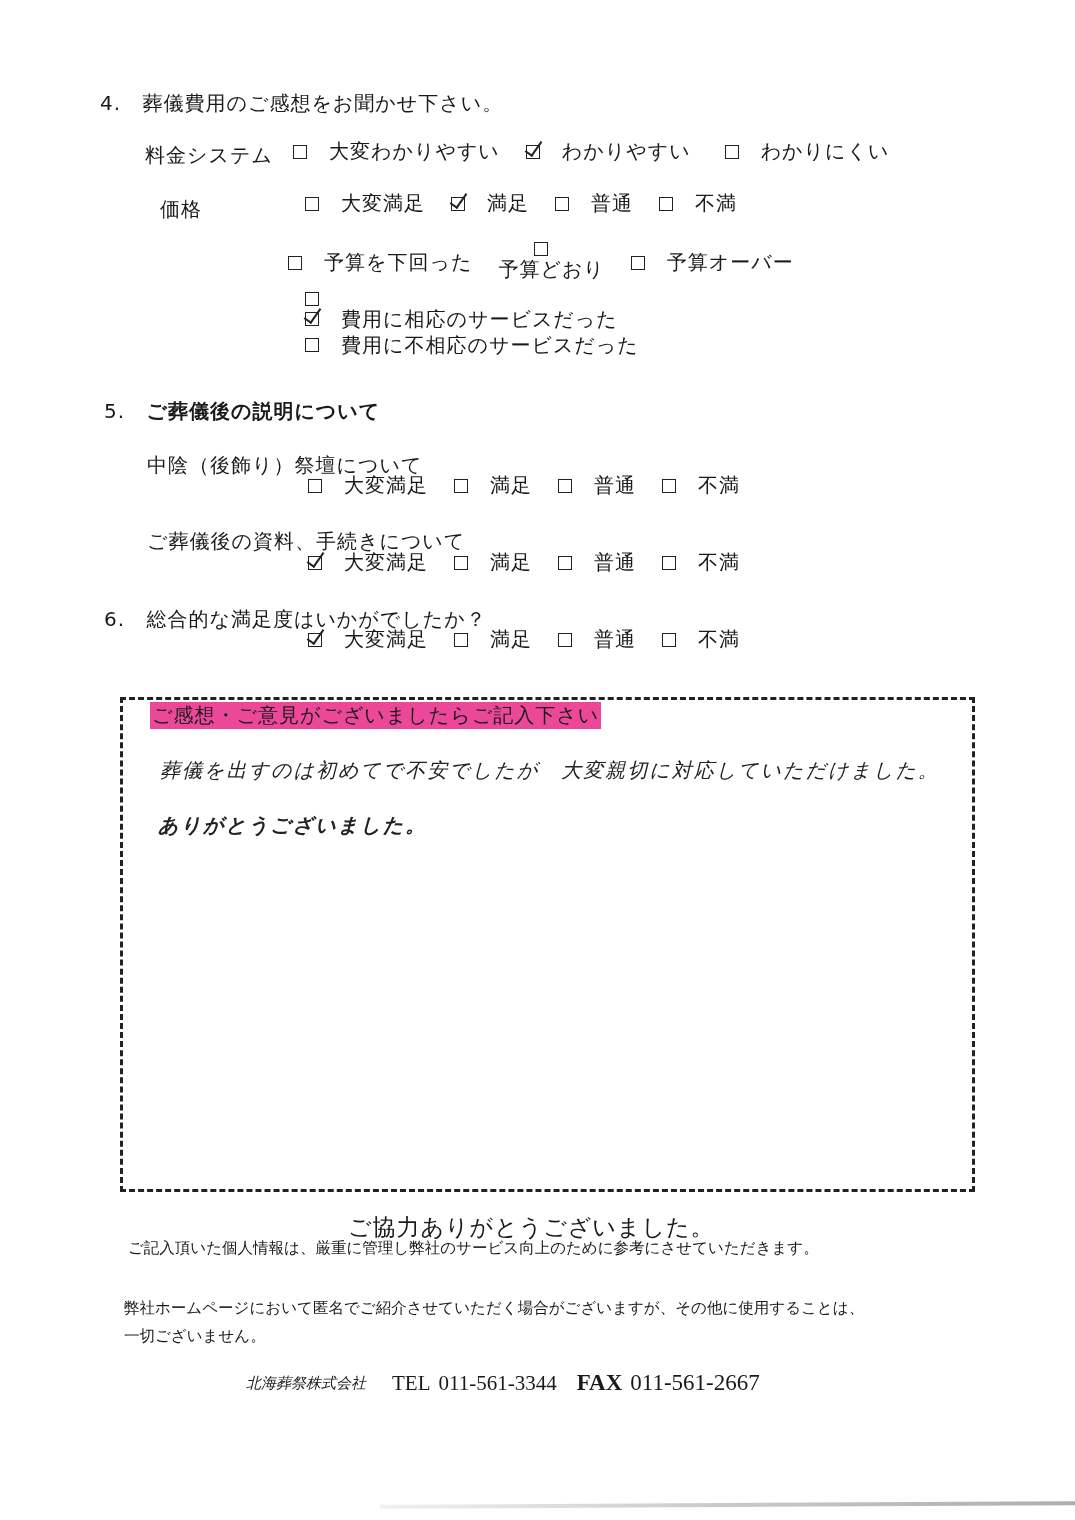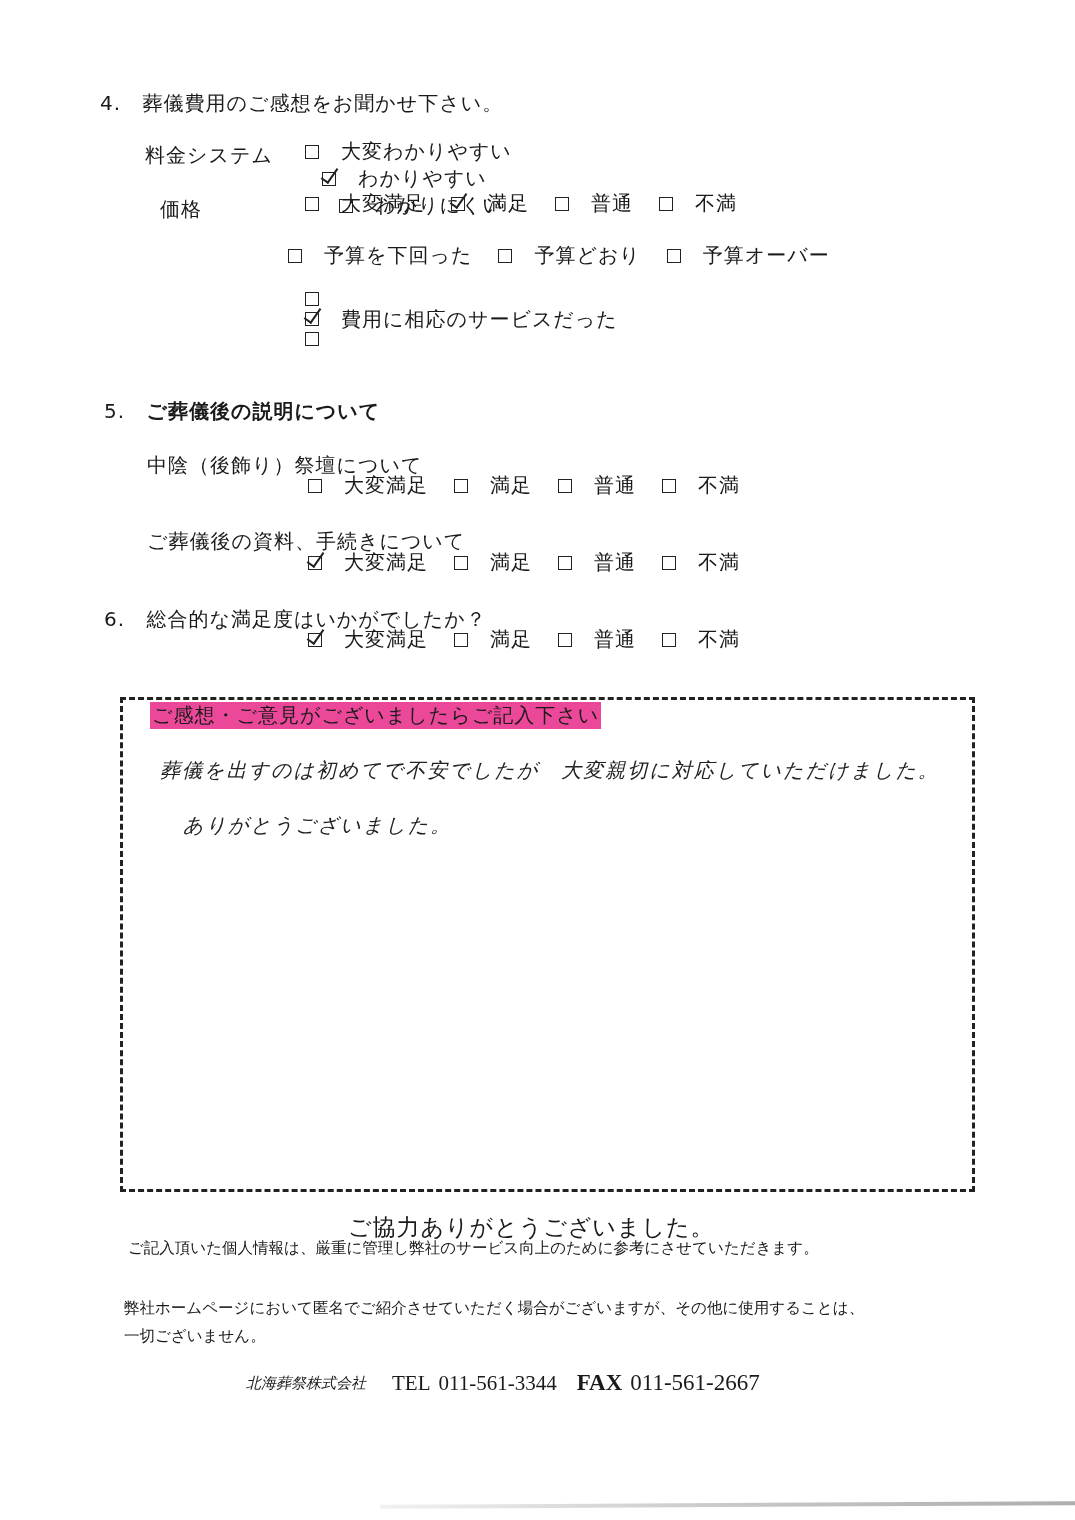--- a/index.html
+++ b/index.html
@@ -26,21 +26,21 @@
 </style>
 </head>
 <body>
 
 <div class="abs q-title" style="left:100px; top:90px;">
   <span>4.</span>
   <span style="margin-left:14px;">葬儀費用のご感想をお聞かせ下さい。</span>
 </div>
 
 <div class="abs label" style="left:145px; top:142px;">料金システム</div>
-<div class="abs row" style="left:305px; top:138px;flex-direction:column;">
+<div class="abs row" style="left:293px; top:138px;">
   <span class="opt" style="margin-right:26px;">
     <span class="box"></span>
     <span>大変わかりやすい</span>
   </span>
   <span class="opt" style="margin-right:34px;">
     <span class="box checked"></span>
     <span>わかりやすい</span>
   </span>
   <span class="opt">
     <span class="box"></span>
@@ -66,40 +66,41 @@
     <span class="box"></span>
     <span>不満</span>
   </span>
 </div>
 
 <div class="abs row" style="left:288px; top:242px;text-align:right;">
   <span class="opt" style="margin-right:26px;">
     <span class="box"></span>
     <span>予算を下回った</span>
   </span>
-  <span class="opt" style="margin-right:26px;">
+  <span class="opt" style="margin-right:26px;flex-direction:column;">
     <span class="box"></span>
     <span>予算どおり</span>
   </span>
   <span class="opt">
     <span class="box"></span>
     <span>予算オーバー</span>
   </span>
 </div>
 
 <div class="abs" style="left:305px; top:292px; line-height:26px;">
   <div class="opt" style="display:flex;">
     <span class="box"></span>
   </div>
   <div class="opt" style="display:flex;">
     <span class="box checked"></span>
     <span>費用に相応のサービスだった</span>
   </div>
   <div class="opt" style="display:flex;">
     <span class="box"></span>
+    <span>費用に不相応のサービスだった</span>
   </div>
 </div>
 
 <div class="abs q-title" style="left:104px; top:398px;">
   <span>5.</span>
   <span style="margin-left:14px;font-weight:bold;">ご葬儀後の説明について</span>
 </div>
 
 <div class="abs label" style="left:147px; top:452px;">中陰（後飾り）祭壇について</div>
 <div class="abs row" style="left:308px; top:472px;">
@@ -160,21 +161,21 @@
   </span>
   <span class="opt">
     <span class="box"></span>
     <span>不満</span>
   </span>
 </div>
 
 <div class="frame"></div>
 <div class="frame-title abs">ご感想・ご意見がございましたらご記入下さい</div>
 <div class="hand" style="left:160px; top:757px;">葬儀を出すのは初めてで不安でしたが　大変親切に対応していただけました。</div>
-<div class="hand" style="left:183px; top:812px;">ありがとうございました。</div>
+<div class="hand" style="left:158px; top:812px;font-weight:bold;">ありがとうございました。</div>
 
 <div class="abs thanks" style="left:348px; top:1212px;">ご協力ありがとうございました。</div>
 
 <div class="abs notice" style="left:128px; top:1234px;">ご記入頂いた個人情報は、厳重に管理し弊社のサービス向上のために参考にさせていただきます。</div>
 <div class="abs notice" style="left:124px; top:1294px;">弊社ホームページにおいて匿名でご紹介させていただく場合がございますが、その他に使用することは、</div>
 <div class="abs notice" style="left:124px; top:1322px;">一切ございません。</div>
 
 <div class="abs row" style="left:246px; top:1370px;">
   <span class="company">北海葬祭株式会社</span>
   <span class="serif" style="margin-left:26px;">TEL</span>

